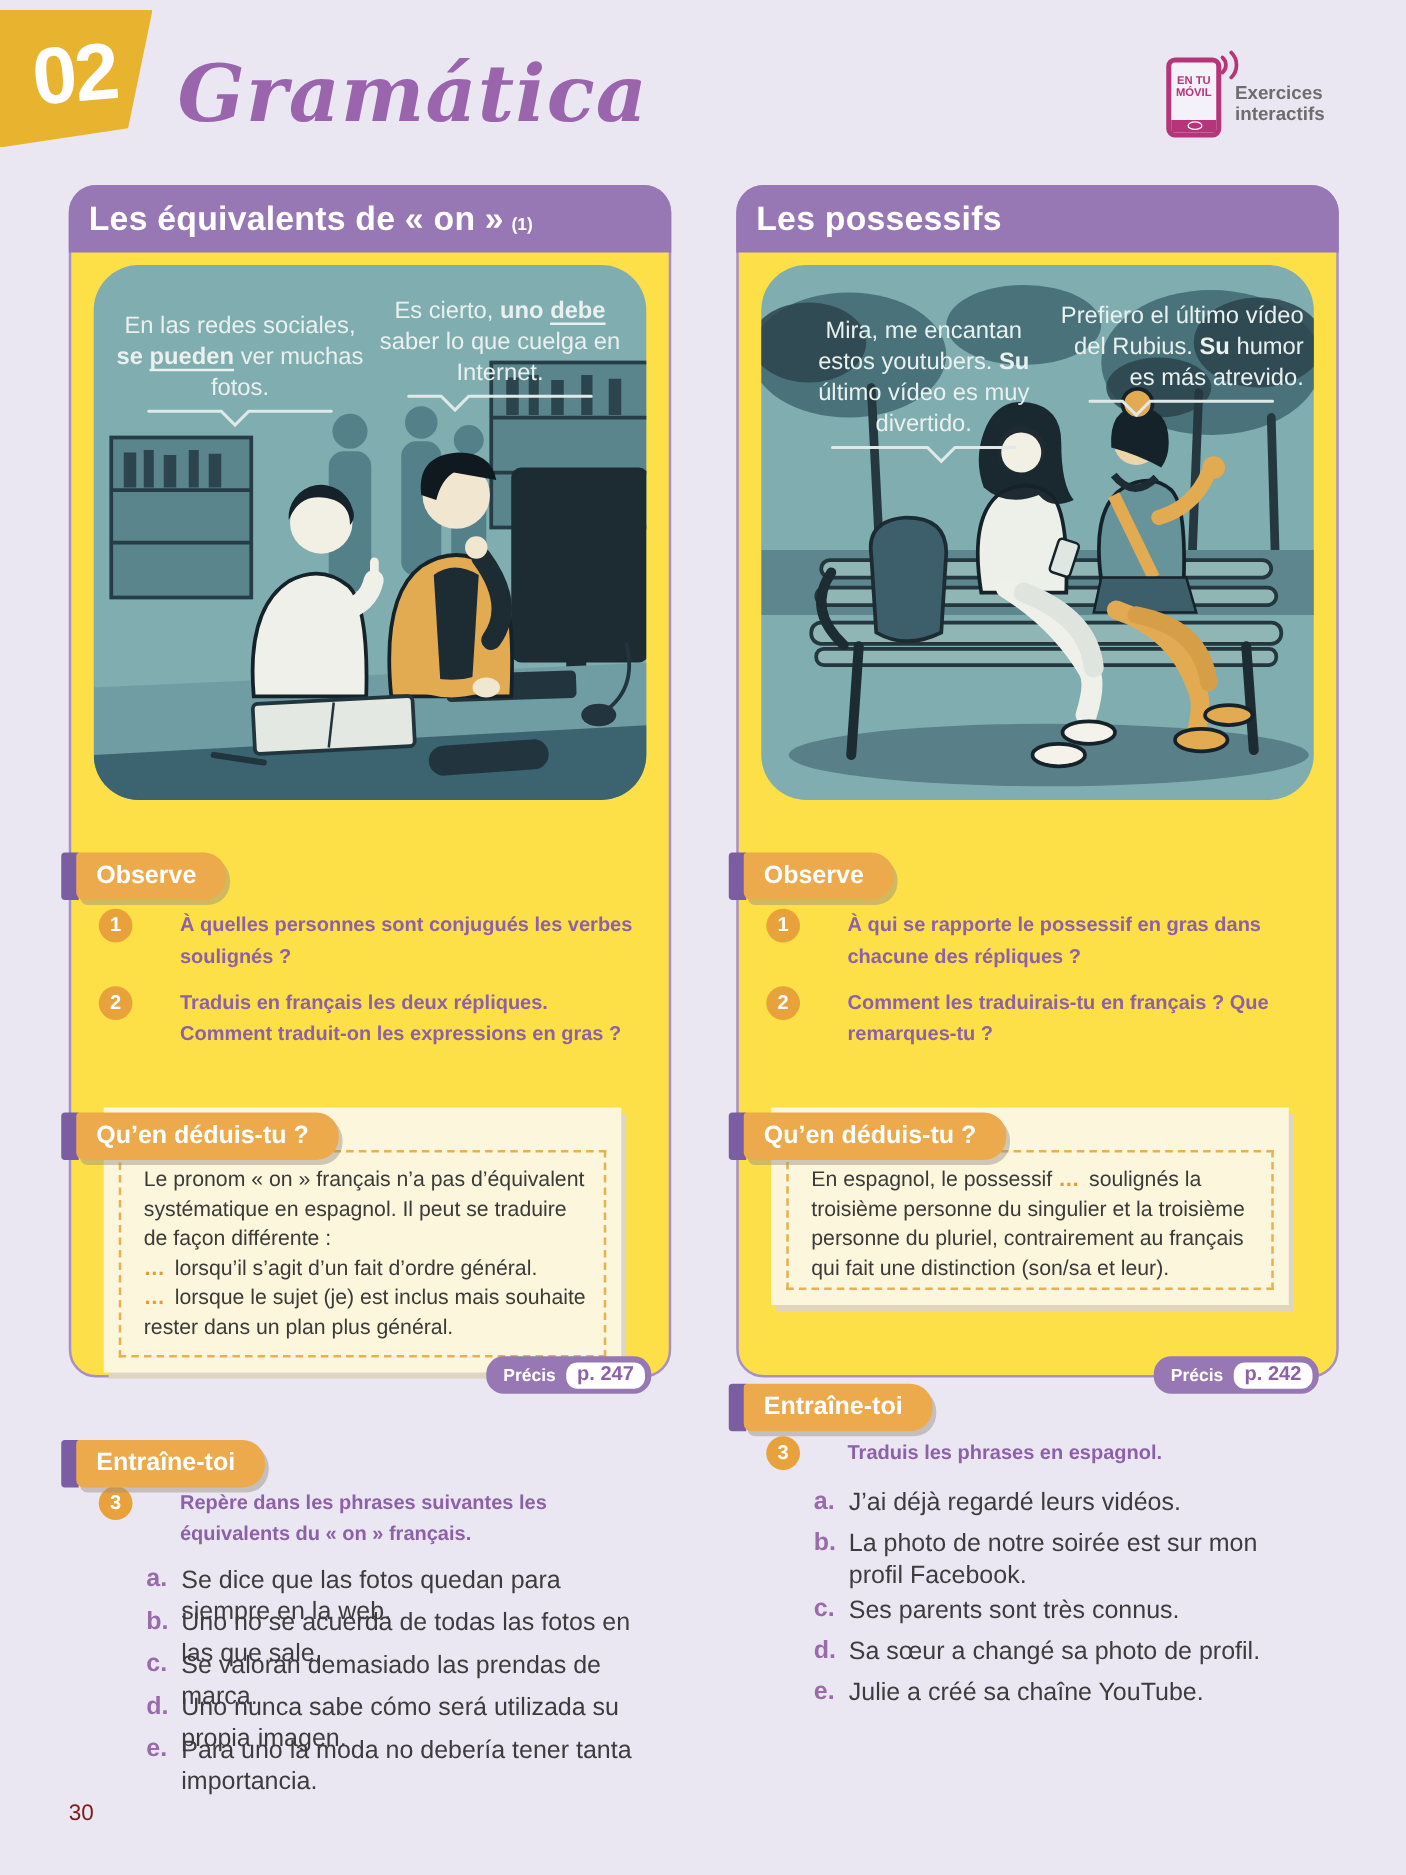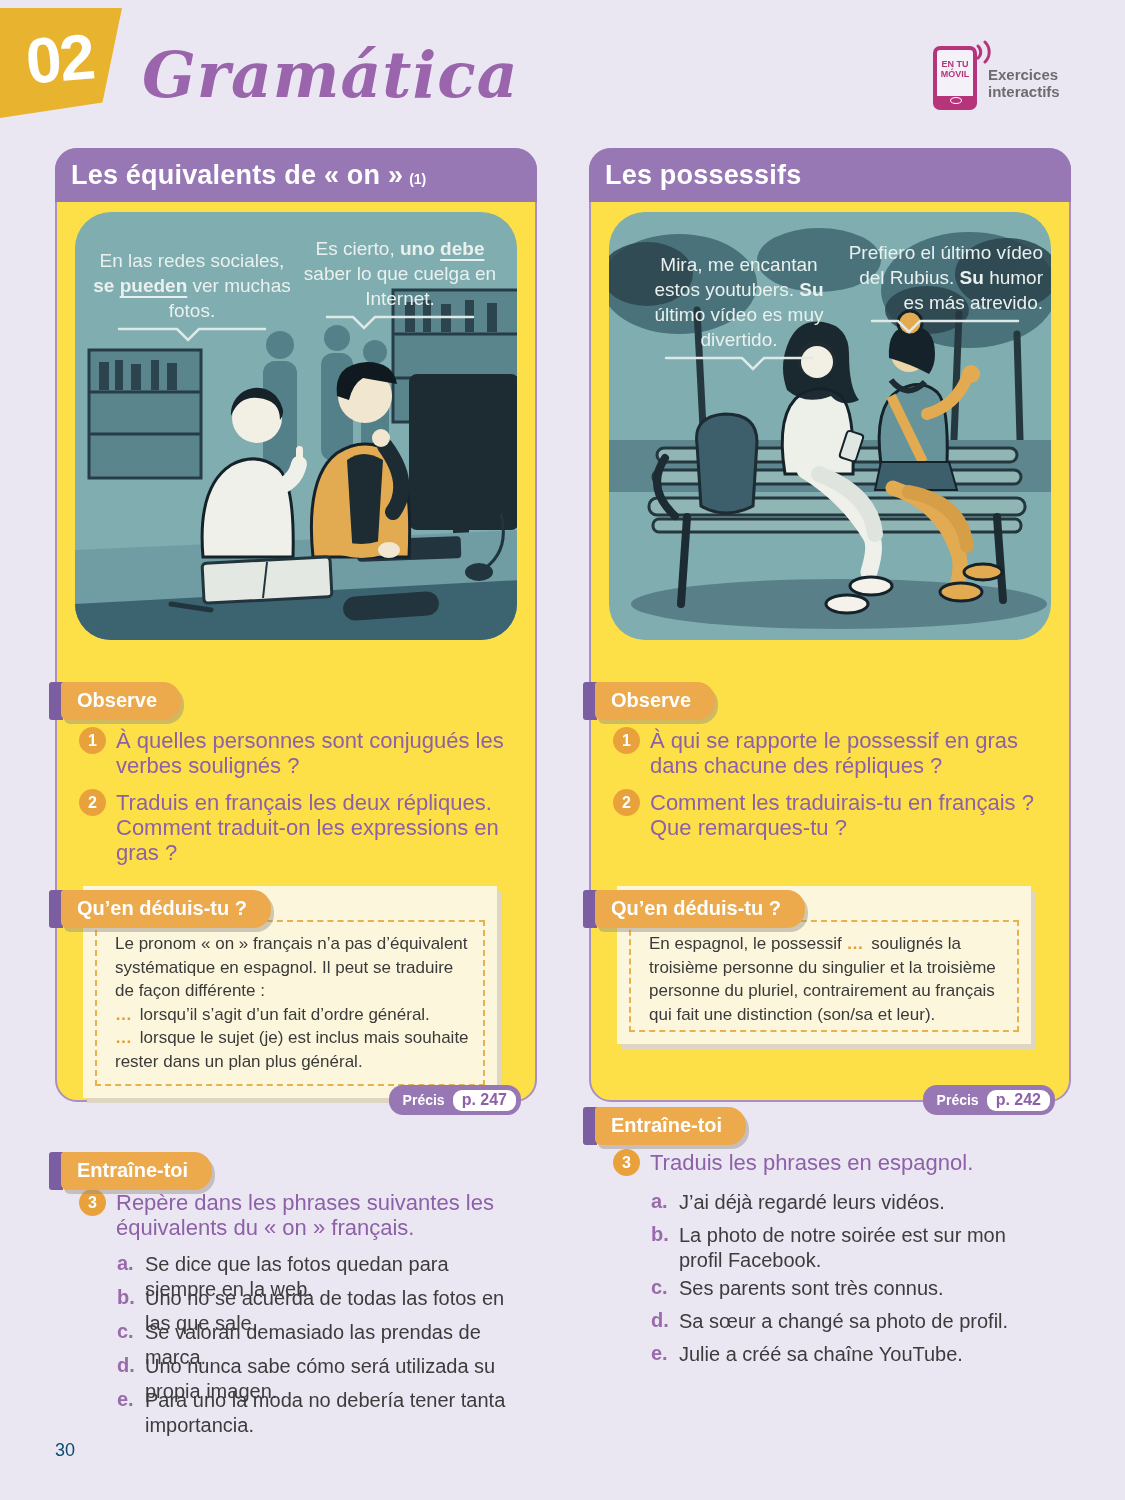--- a/index.html
+++ b/index.html
@@ -41,21 +41,21 @@
   .phone-btn{
     position:absolute;left:50%;bottom:2px;width:10px;height:5px;margin-left:-5px;
     border:1.5px solid #fff;border-radius:50%;
   }
   .waves{position:absolute;left:44px;top:-4px;}
   .mobile-caption{
     position:absolute;left:58px;top:22px;
     font-size:15px;font-weight:bold;color:#6d6d6d;line-height:17px;
   }
   .page-num{
-    position:absolute;left:55px;top:1440px;font-size:18px;color:#0c4a6e;
+    position:absolute;left:55px;top:1440px;font-size:18px;color:#7f1d1d;
   }
   
   .card{
     position:absolute;top:148px;width:482px;height:954px;
     background:#fde047;border:2px solid #a98fc3;border-radius:22px;
     box-sizing:border-box;
   }
   .card-left{left:55px;}
   .card-right{left:589px;}
   .card-head{
@@ -86,21 +86,21 @@
     border-radius:3px 18px 18px 6px;
     box-shadow:3px 4px 0 rgba(150,140,130,.45);
   }
   
   .qrow{position:absolute;left:22px;display:flex;width:432px;}
   .qnum{
     flex:0 0 27px;height:27px;border-radius:50%;background:#e9a23b;
     color:#fff;font-size:16px;font-weight:bold;text-align:center;line-height:27px;
     margin-right:10px;margin-top:-1px;
   }
-  .qtext{font-size:22px;font-weight:normal;color:#8d60a8;line-height:25px;width:395px;}
+  .qtext{font-size:16px;font-weight:bold;color:#8d60a8;line-height:25px;width:395px;margin-left:28px;}
   
   .ybox{
     position:absolute;left:26px;width:414px;background:#fcf7dc;
     box-shadow:4px 5px 0 #ded6c3;z-index:1;
   }
   .ybox-dash{position:absolute;left:12px;right:12px;top:34px;bottom:12px;border:2px dashed #e6b14e;}
   .ybox-content{position:relative;padding:46px 28px 0 32px;}
   .note-line{font-size:17px;color:#3a3a3a;line-height:23.5px;margin:0;}
   .seg-o{color:#e59a35;font-weight:bold;letter-spacing:1.5px;}
   .seg-b{font-weight:bold;}

